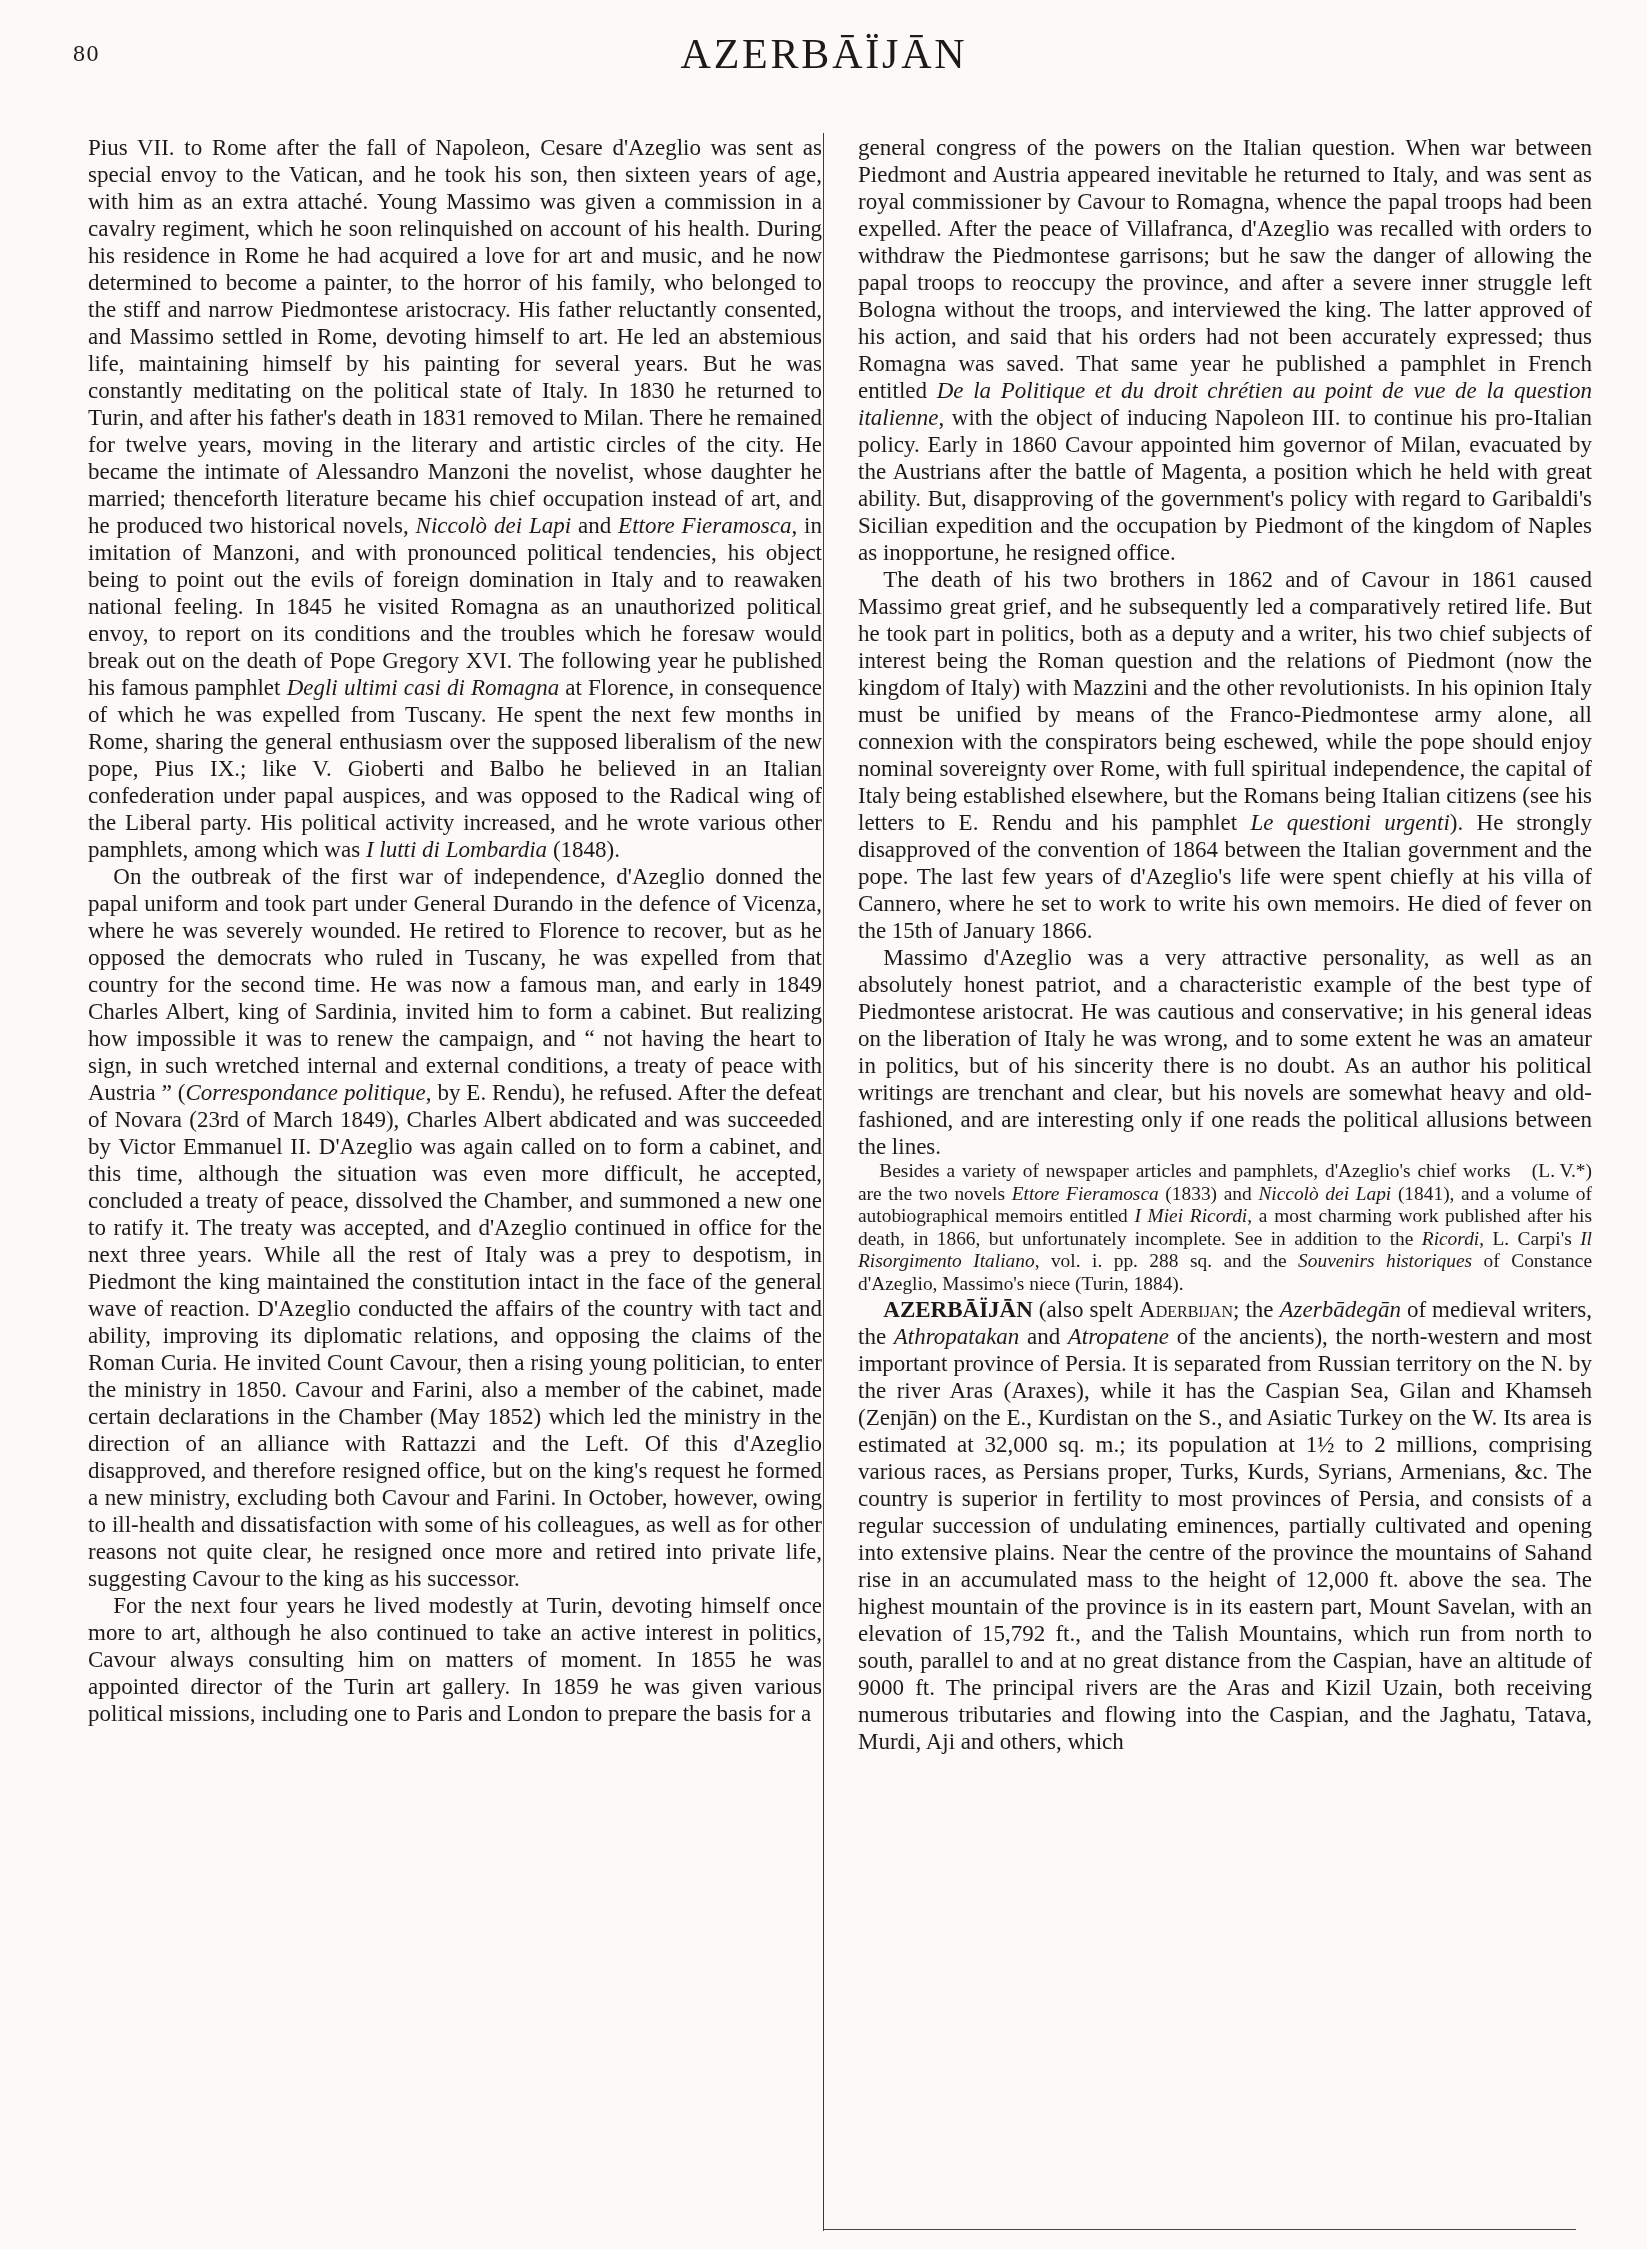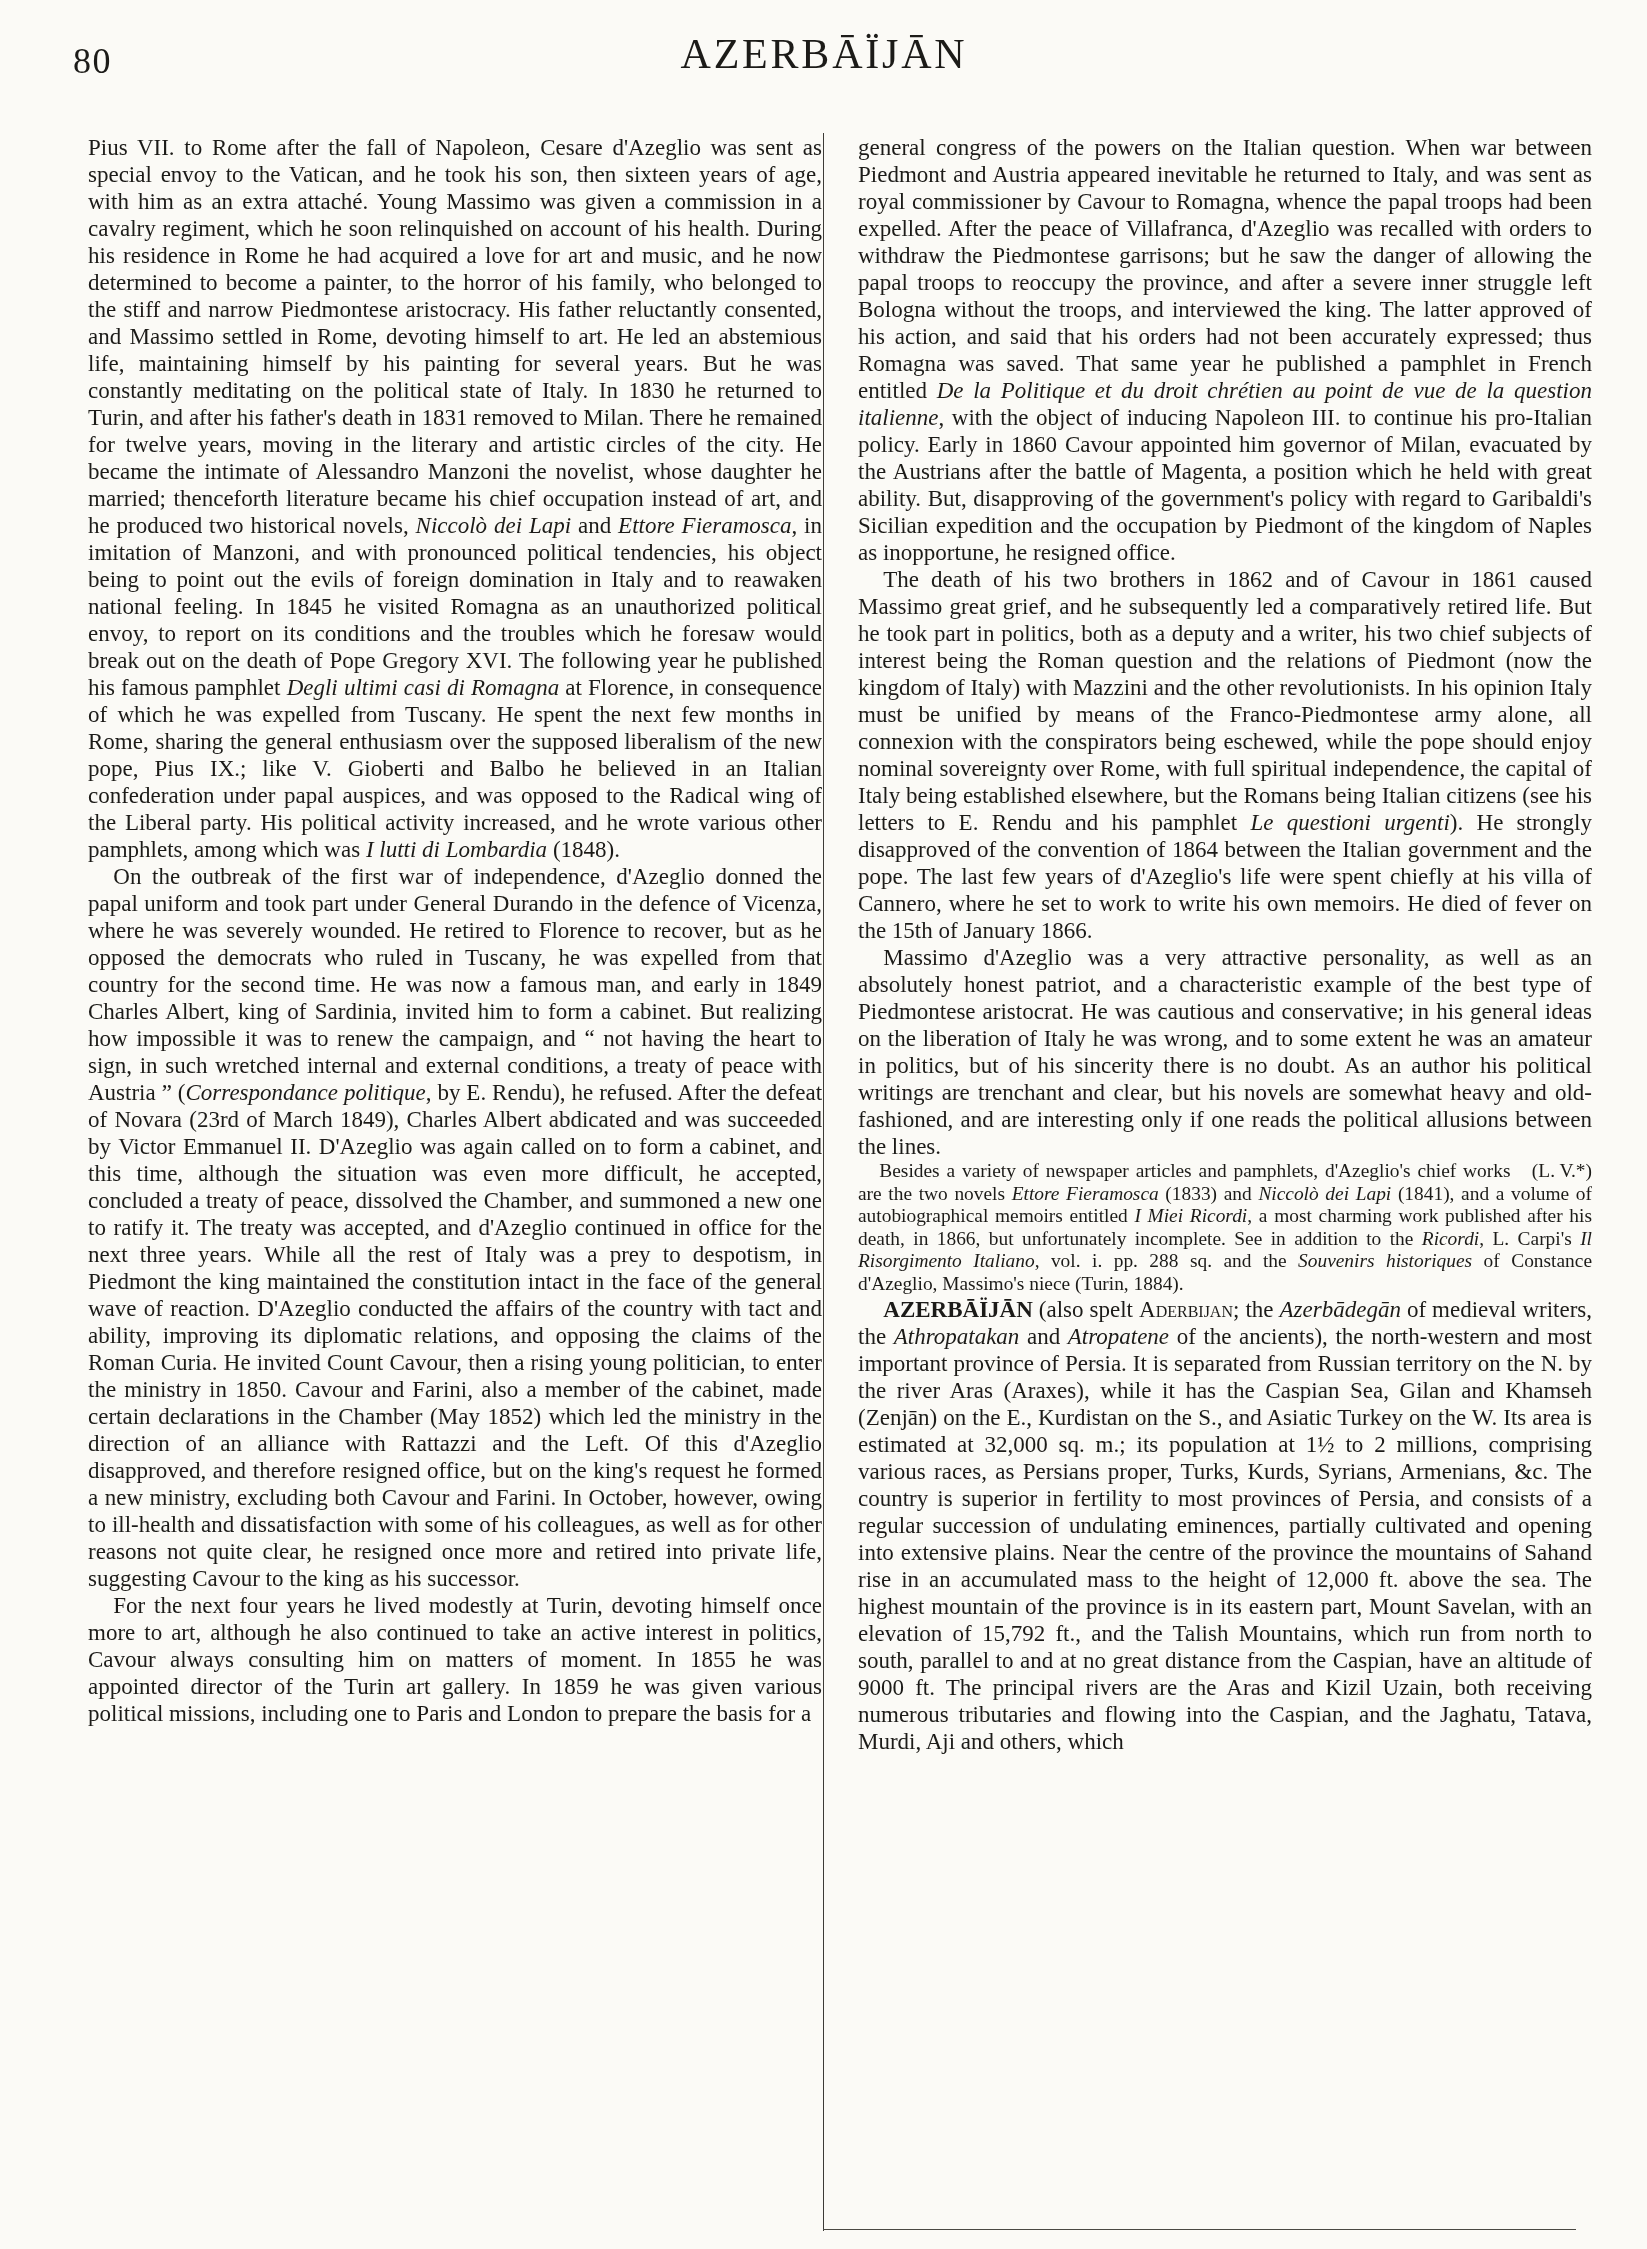--- a/index.html
+++ b/index.html
@@ -20,21 +20,21 @@
     position: absolute;
     top: 30px;
     left: 0;
     width: 100%;
     height: 85px;
   }
   .page-number {
     position: absolute;
     top: 10px;
     left: 73px;
-    font-size: 36px;
+    font-size: 24px;
     letter-spacing: 1.4px;
   }
   .page-title {
     margin: 0;
     width: 100%;
     text-align: center;
     font-size: 42px;
     font-weight: normal;
     letter-spacing: 2.8px;
   }

